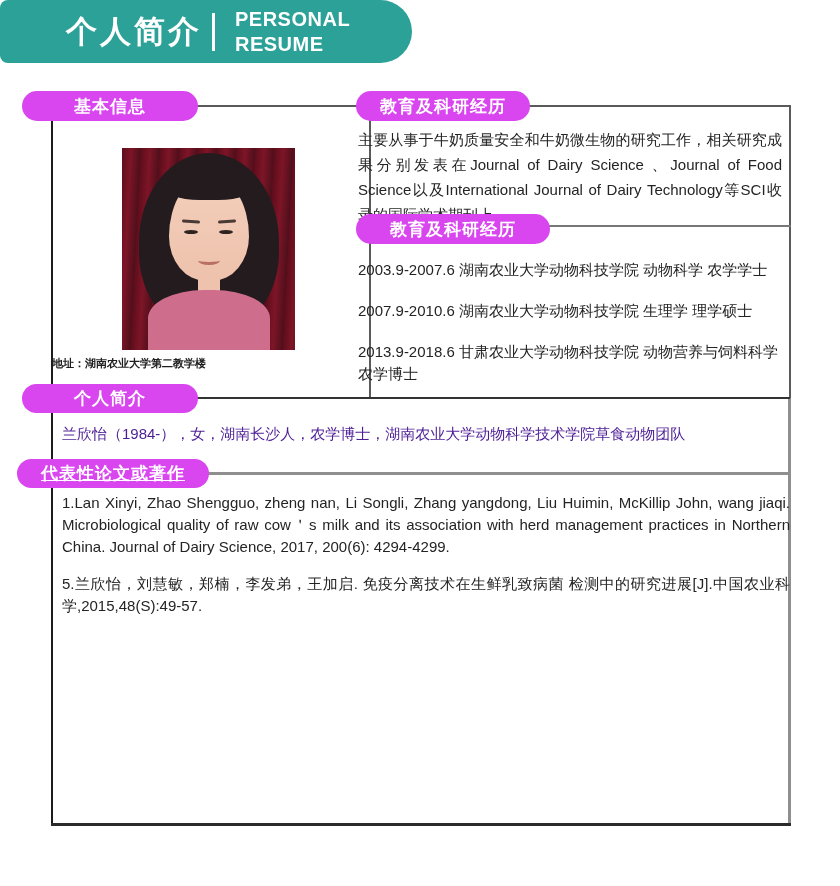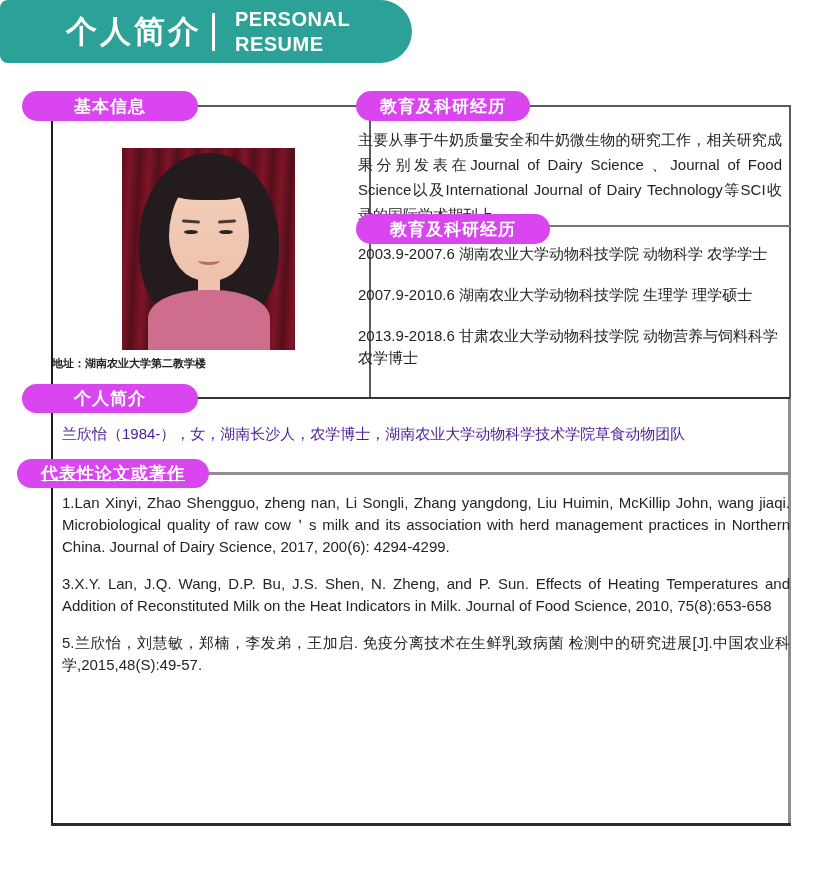--- a/index.html
+++ b/index.html
@@ -102,21 +102,21 @@
   }
 
   
   .research-body {
     left: 358px; top: 127px; width: 424px;
     font-size: 15px; line-height: 25px;
     text-align: justify;
     color: #242424;
   }
   .education-list { left: 358px; top: 243px; width: 434px; font-size: 15px; color: #242424; }
-  .education-list p { line-height: 22px; margin-bottom: 19px; }
+  .education-list p { line-height: 22px; margin-bottom: 19px; margin-top: 16px; }
   .profile-body {
     left: 62px; top: 423px; width: 712px;
     font-size: 15px; line-height: 22px; color: #4c1d95;
   }
   .pub-list { left: 62px; top: 492px; width: 728px; font-size: 15px; color: #242424; }
   .pub-list p { line-height: 22px; margin-bottom: 15px; text-align: justify; }
 </style>
 </head>
 <body>
 
@@ -166,15 +166,14 @@
 <div class="abs education-list">
   <p>2003.9-2007.6 湖南农业大学动物科技学院 动物科学 农学学士</p>
   <p>2007.9-2010.6 湖南农业大学动物科技学院 生理学 理学硕士</p>
   <p>2013.9-2018.6 甘肃农业大学动物科技学院 动物营养与饲料科学 农学博士</p>
 </div>
 
 <div class="abs profile-body">兰欣怡（1984-），女，湖南长沙人，农学博士，湖南农业大学动物科学技术学院草食动物团队</div>
 
 <div class="abs pub-list">
   <p>1.Lan Xinyi, Zhao Shengguo, zheng nan, Li Songli, Zhang yangdong, Liu Huimin, McKillip John, wang jiaqi. Microbiological quality of raw cow＇s milk and its association with herd management practices in Northern China. Journal of Dairy Science, 2017, 200(6): 4294-4299.</p>
-  <p>3.X.Y. Lan, J.Q. Wang, D.P. Bu, J.S. Shen, N. Zheng, and P. Sun. Effects of Heating Temperatures and Addition of Reconstituted Milk on the Heat Indicators in Milk. Journal of Food Science, 2010, 75(8):653-658</p>
   <p>5.兰欣怡，刘慧敏，郑楠，李发弟，王加启. 免疫分离技术在生鲜乳致病菌 检测中的研究进展[J].中国农业科学,2015,48(S):49-57.</p>
 </div>
 
 </body></html>

